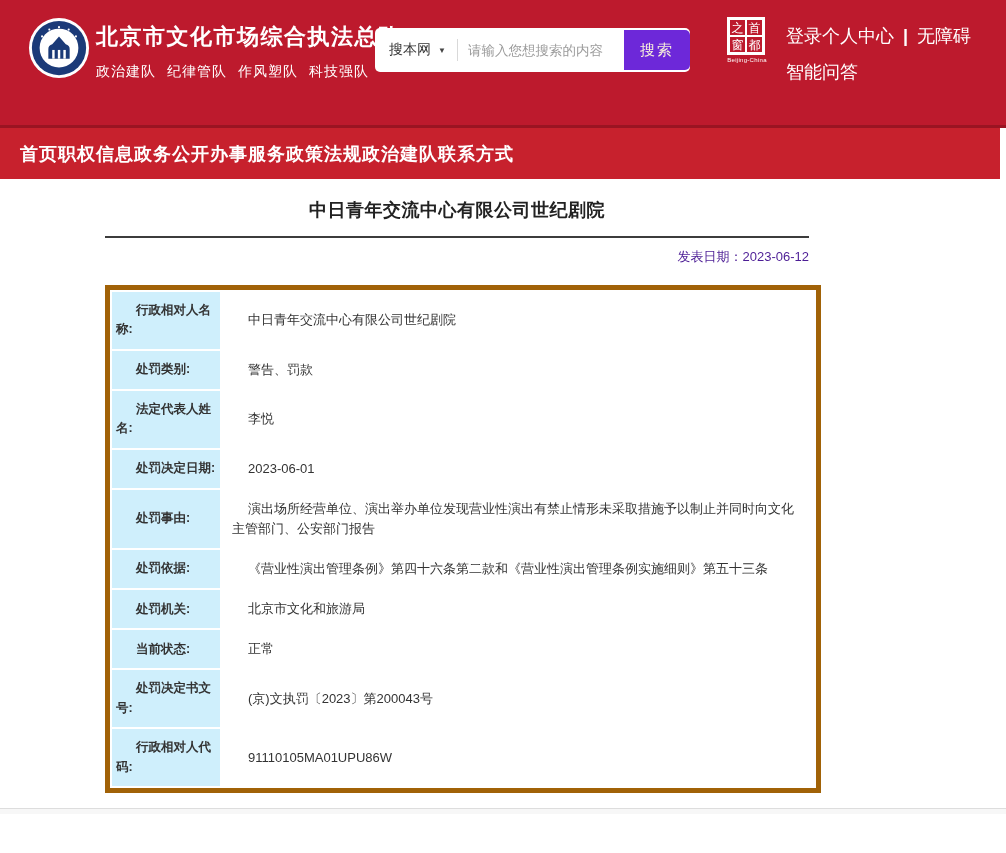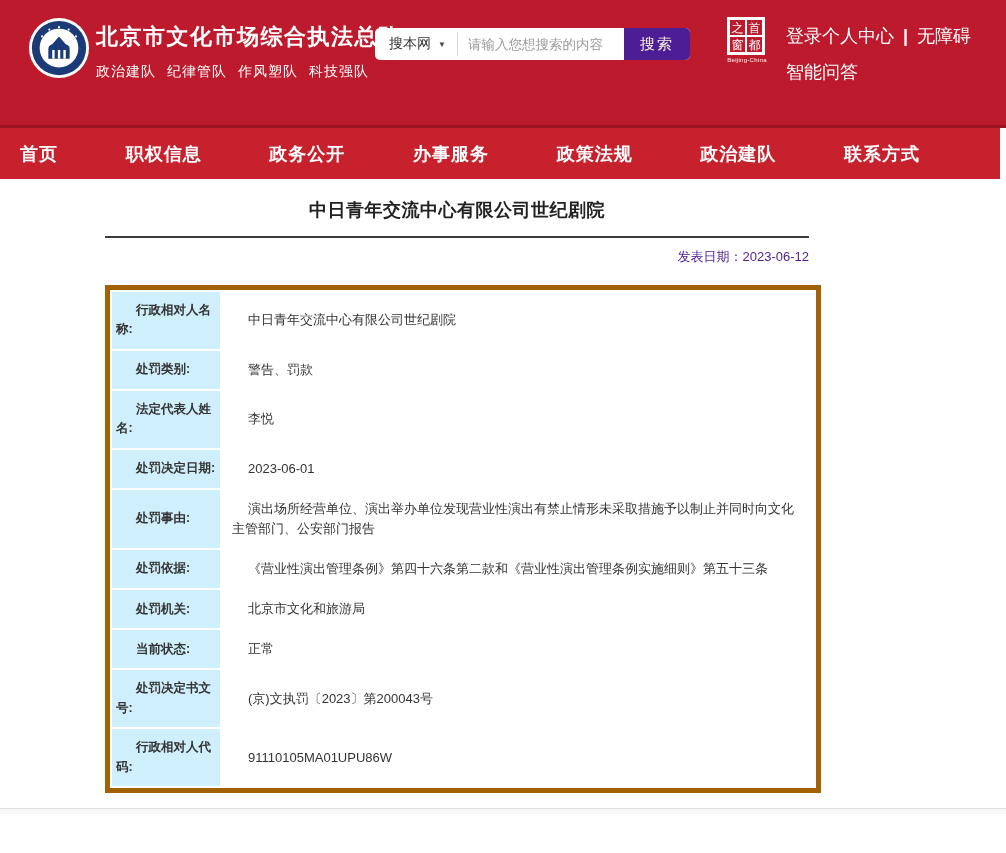--- a/index.html
+++ b/index.html
@@ -6,49 +6,49 @@
   html,body { width:1006px; height:853px; background:#fff; overflow:hidden;
     font-family:"Liberation Sans","DejaVu Sans",sans-serif; }
 
   
   .topbar { position:relative; height:125px; background:#bd1a2d; }
   .logo { position:absolute; left:28px; top:17px; width:62px; height:62px; }
   .brand-text { position:absolute; left:96px; top:22px; color:#fff; }
   .site-title { font-size:22px; font-weight:700; letter-spacing:1.5px; }
   .slogans { display:flex; gap:11px; margin-top:11px; font-size:14px; letter-spacing:1px; }
 
-  .search-box { position:absolute; left:375px; top:28px; width:315px; height:32px;
+  .search-box { position:absolute; left:375px; top:28px; width:315px; height:44px;
     background:#fff; border-radius:5px; display:flex; align-items:center; overflow:hidden; }
   .search-scope { display:flex; align-items:center; gap:7px; padding:0 11px 0 14px;
     font-size:14px; color:#333; cursor:pointer; white-space:nowrap; }
   .search-scope .arrow { font-size:8px; color:#444; }
   .scope-sep { width:1px; height:22px; background:#d9d9d9; }
   .search-input { flex:1; min-width:0; border:none; outline:none; padding:0 10px;
     font-size:13.5px; color:#333; font-family:inherit; }
   .search-input::placeholder { color:#9b9b9b; }
-  .search-btn { width:66px; height:40px; border:none; background:#4c1d95; color:#f7efdb;
+  .search-btn { width:66px; height:40px; border:none; background:#6d28d9; color:#f7efdb;
     font-size:15px; letter-spacing:2px; cursor:pointer; border-radius:0 5px 5px 0; font-family:inherit; }
 
   .capital-badge { position:absolute; left:727px; top:17px; width:40px; text-align:center; cursor:pointer; }
   .badge-grid { width:38px; height:38px; border:2px solid #fff; display:grid;
     grid-template-columns:1fr 1fr; grid-template-rows:1fr 1fr; }
   .badge-grid span { display:flex; align-items:center; justify-content:center;
     color:#fff; font-size:12px; border:0.5px solid #fff; line-height:1; }
   .badge-caption { color:#fff; font-size:6px; margin-top:2px; letter-spacing:0.3px; white-space:nowrap; }
 
   .top-links { position:absolute; left:786px; top:24px; color:#fff; font-size:18px; }
   .top-links a { color:#fff; text-decoration:none; cursor:pointer; }
   .link-divider { font-weight:700; margin:0 9px; }
   .links-row { margin-bottom:12px; white-space:nowrap; }
 
   
   .nav-divider { height:3px; background:#9a1422; }
   .nav-wrap { background:#fff; }
   nav { height:51px; width:1000px; background:#c7212d; display:flex; align-items:center;
-    justify-content:space-between; padding:0 80px 0 20px; }
+    padding:0 112px 0 20px; }
   .nav-item { color:#fff; font-size:18px; font-weight:600; text-decoration:none;
     letter-spacing:1px; cursor:pointer; white-space:nowrap; }
 
   
   main { width:704px; margin-left:105px; }
   h1.article-title { text-align:center; font-size:18px; font-weight:700; color:#222;
     margin:19px 0 14px; letter-spacing:0.5px; }
   .title-rule { border:none; border-top:2px solid #3c3c3c; margin:0; }
   .pub-date { color:#4c1d95; font-size:13px; margin:10px 0 0 8px;text-align:right; }
 

